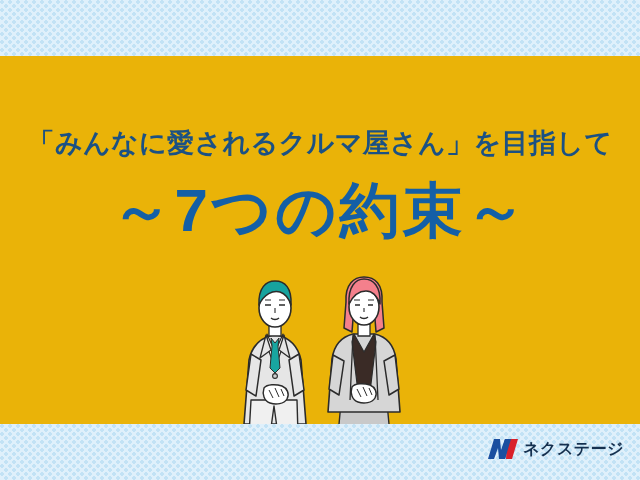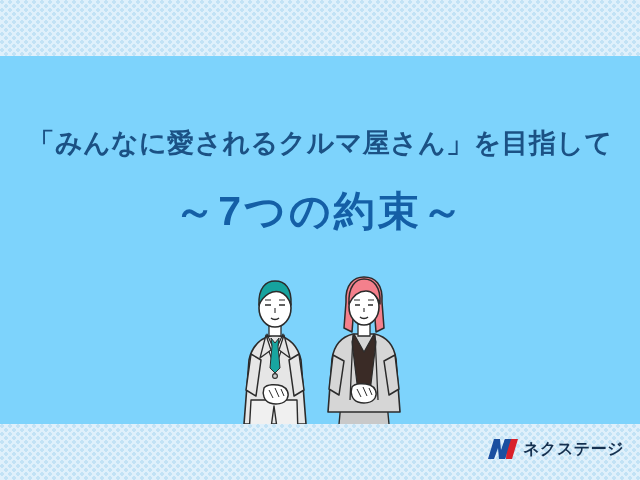--- a/index.html
+++ b/index.html
@@ -11,21 +11,21 @@
     width: 640px;
     height: 480px;
     overflow: hidden;
     font-family: "Liberation Sans", "DejaVu Sans", sans-serif;
   }
 
   #slide {
     position: relative;
     width: 640px;
     height: 480px;
-    background: #7dd3fc;
+    background: #eab308;
     overflow: hidden;
   }
 
   
   .dot-band {
     position: absolute;
     left: 0;
     width: 640px;
     background-color: #dff0fb;
     background-image:
@@ -48,21 +48,21 @@
     color: #1b5184;
     font-size: 27px;
     font-weight: bold;
     letter-spacing: 0.4px;
     line-height: 34px;
     white-space: nowrap;
   }
   #headline-2 {
     top: 180px;
     color: #145FA6;
-    font-size: 41px;
+    font-size: 60px;
     font-weight: bold;
     letter-spacing: 3px;
     line-height: 62px;
     white-space: nowrap;
   }
 
   
   #illustration {
     position: absolute;
     left: 240px;

